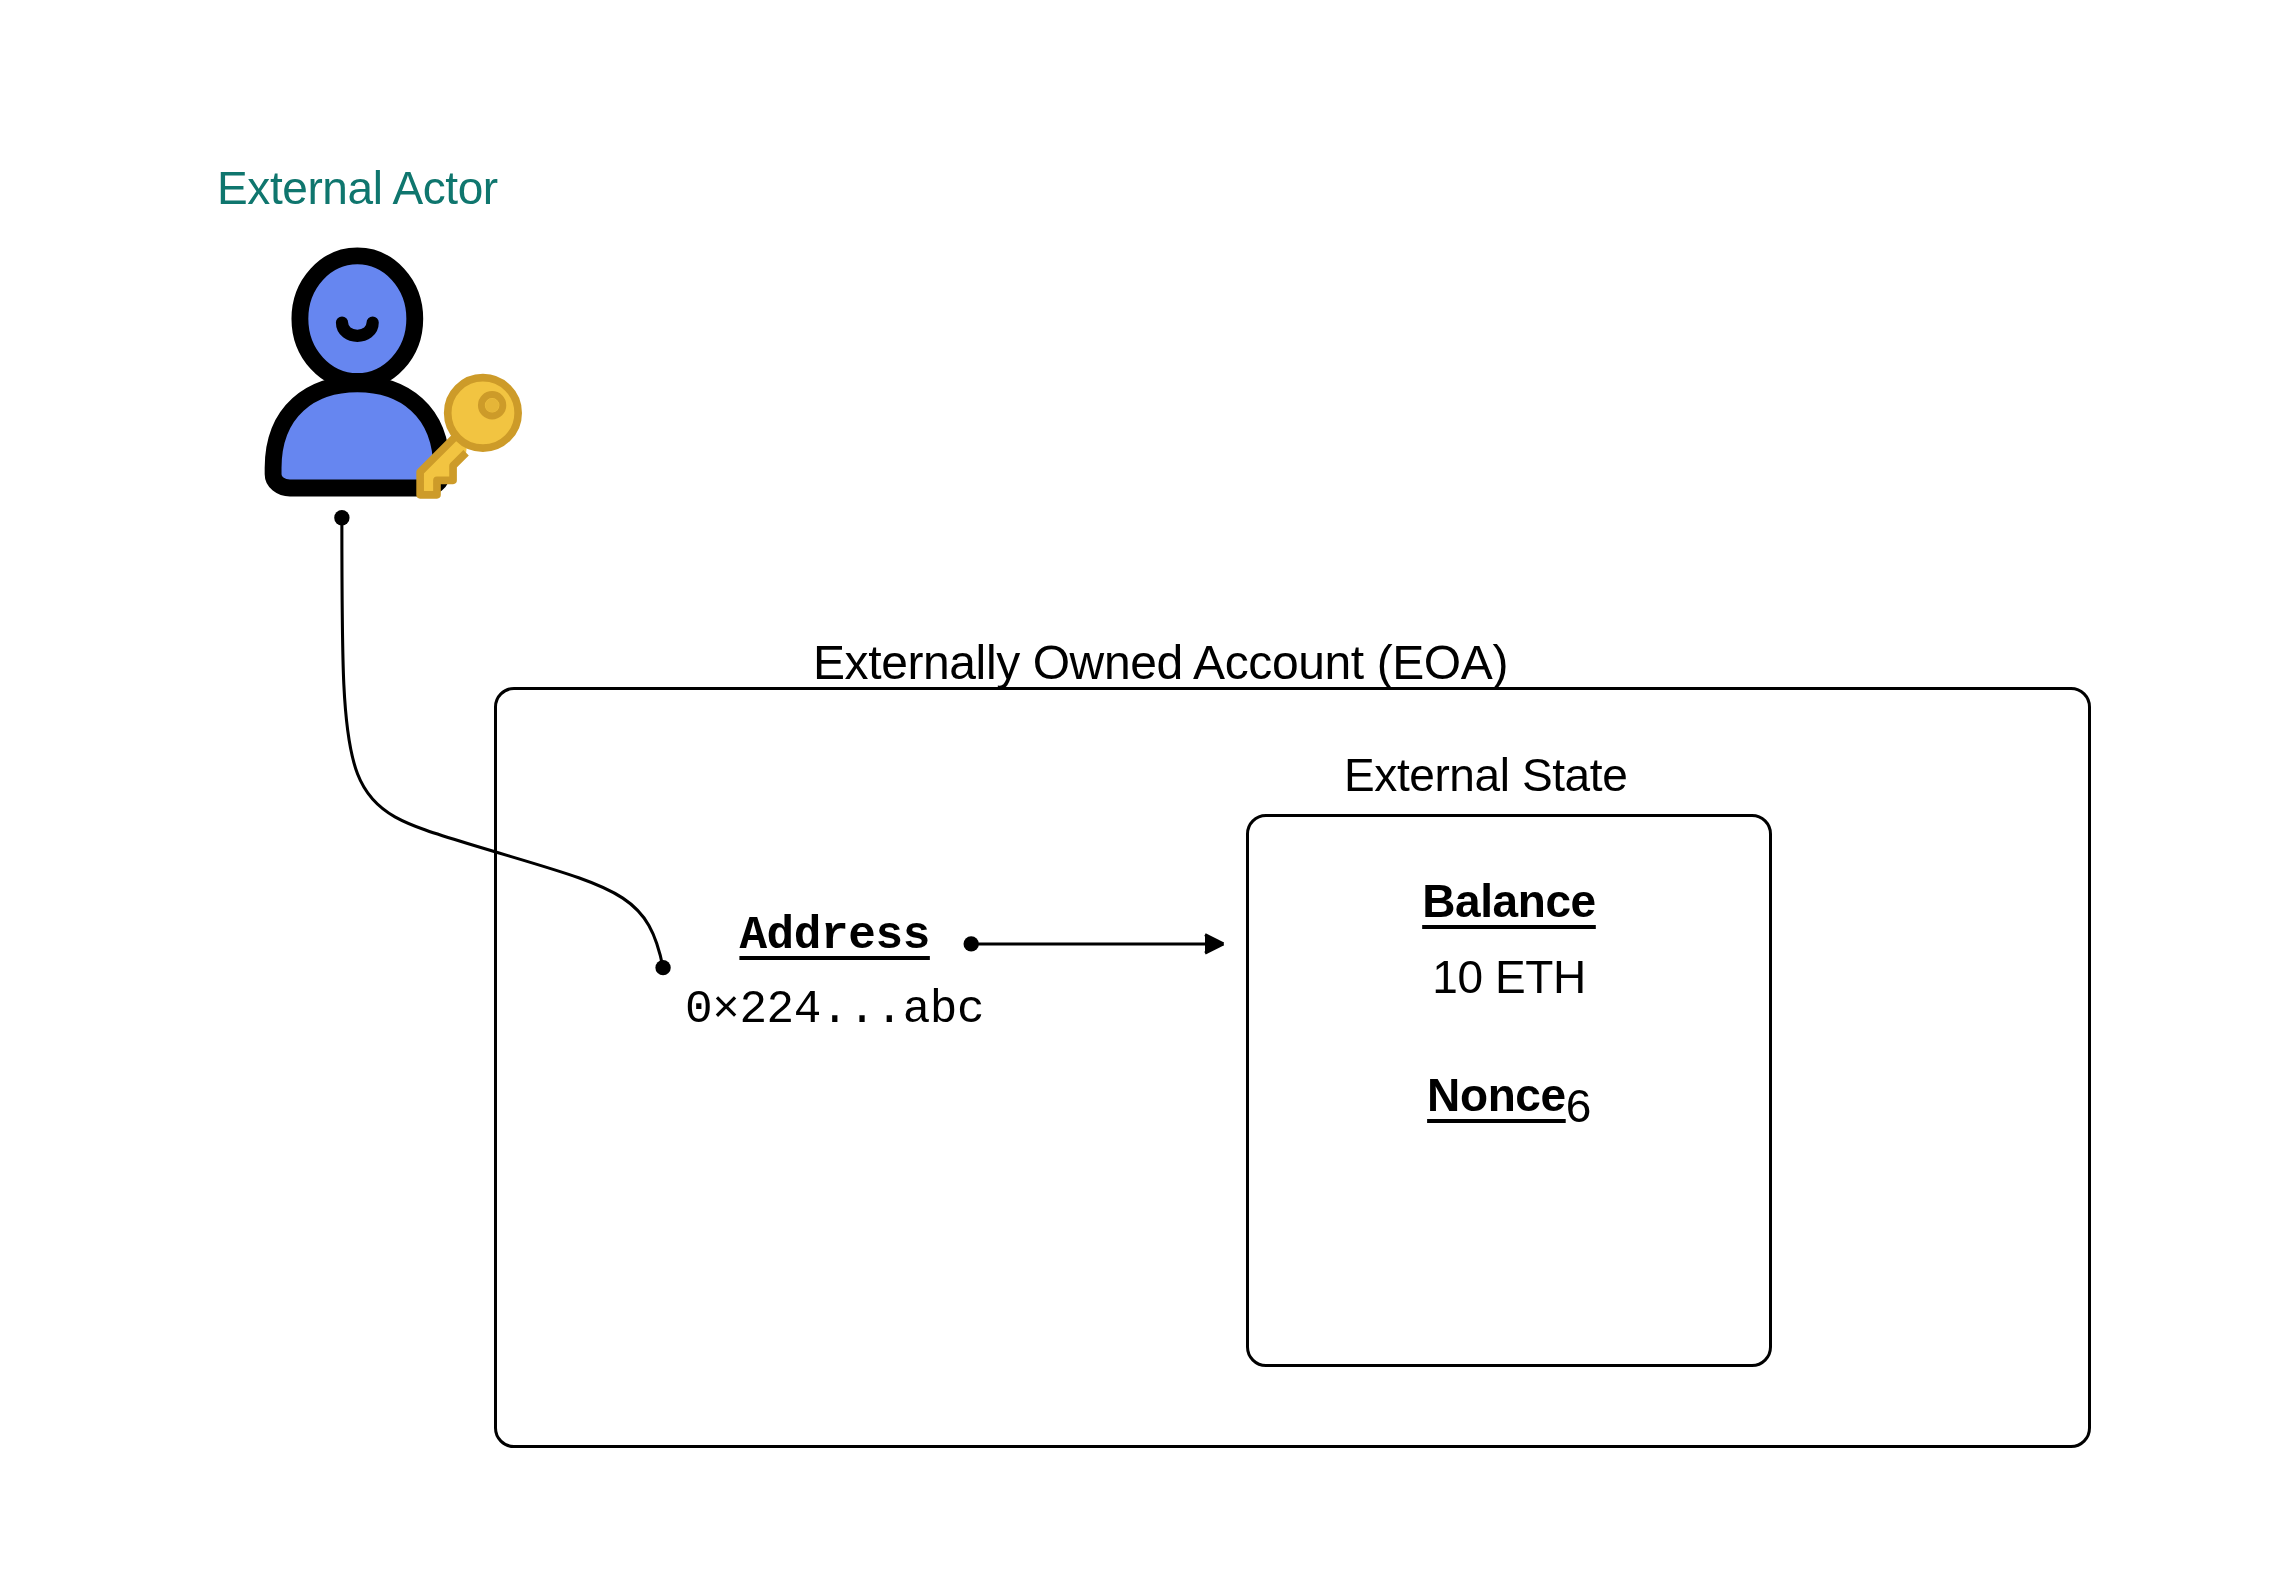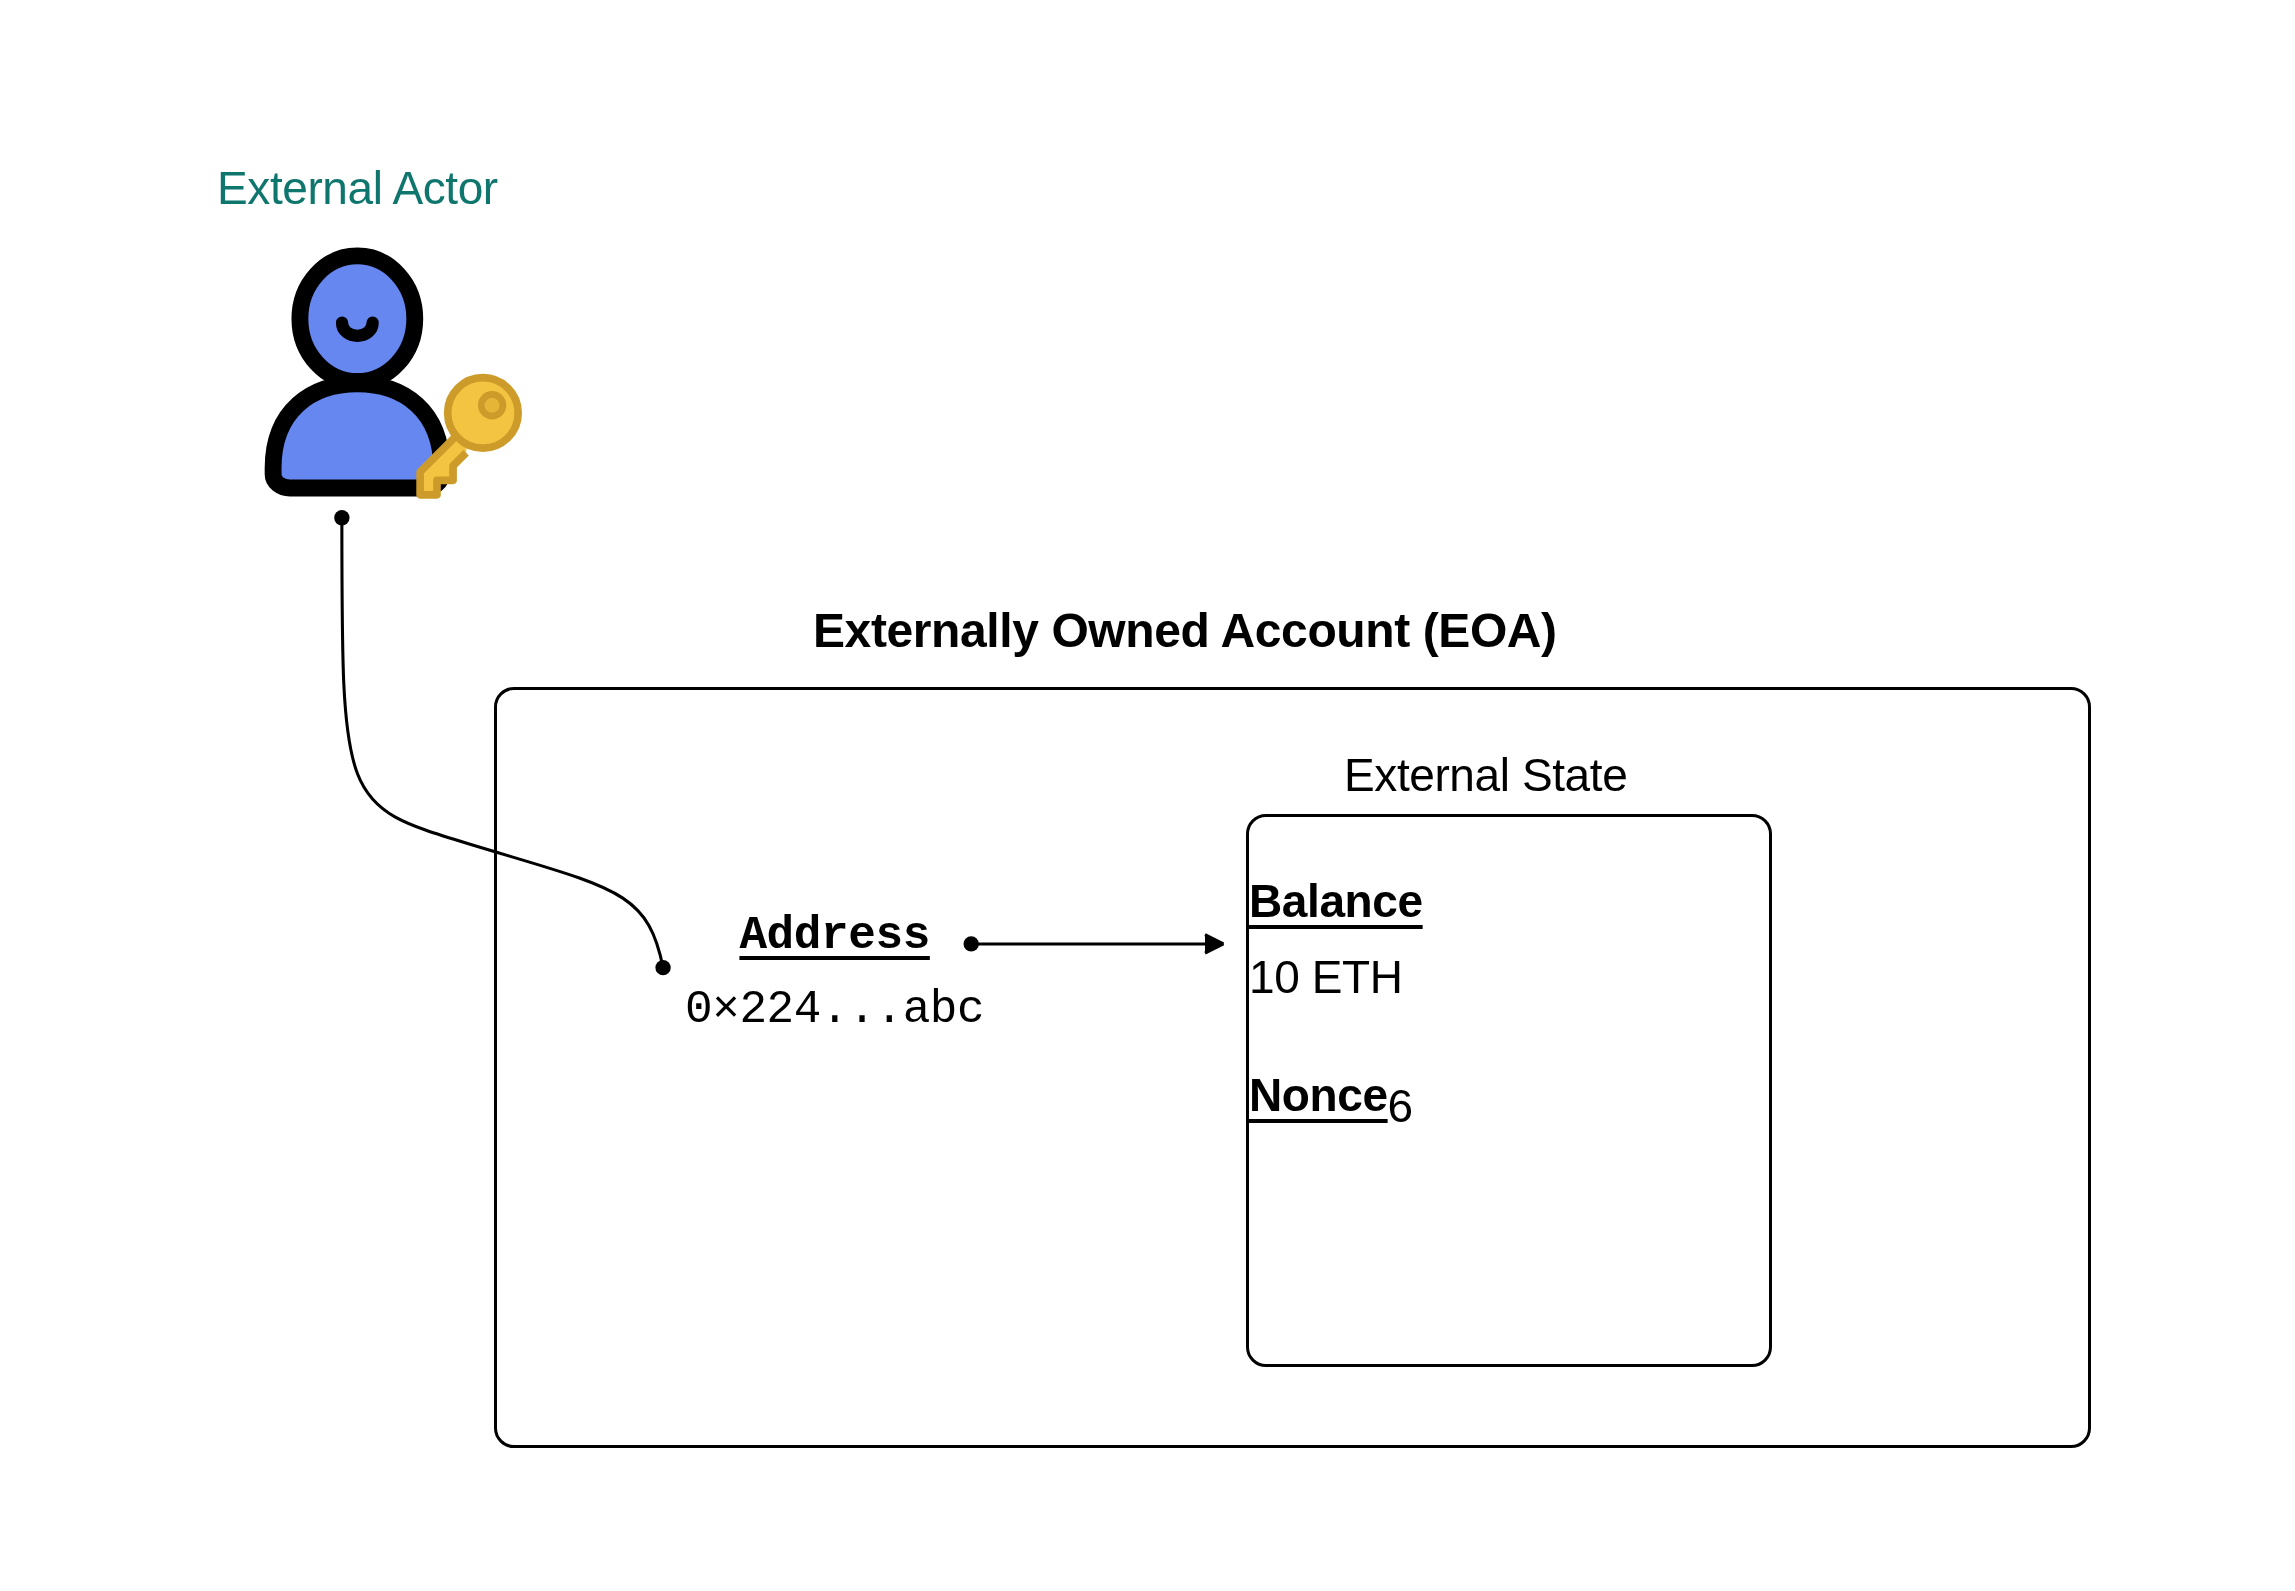--- a/index.html
+++ b/index.html
@@ -27,23 +27,23 @@
       margin-left: 31px;
     }
     .actor-icon {
       position: absolute;
       left: 244px;
       top: 238px;
     }
     .eoa-title {
       position: absolute;
       left: 813px;
-      top: 603px;
+      top: 635px;
       font-size: 48px;
-      font-weight: 700;
+      font-weight: 400;
       color: #000;
       letter-spacing: -0.4px;
     }
     .eoa-box {
       position: absolute;
       left: 494px;
       top: 687px;
       width: 1597px;
       height: 761px;
       border: 3.1px solid #000;
@@ -83,20 +83,21 @@
     .state-box {
       position: absolute;
       left: 1246px;
       top: 814px;
       width: 526px;
       height: 553px;
       border: 3.1px solid #000;
       border-radius: 20px;
       display: flex;
       flex-direction: column;
+      align-items: center;
       padding-top: 57px;
     }
     .state-label {
       font-size: 46px;
       font-weight: 700;
       color: #000;
       text-decoration: underline;
       text-underline-offset: 7.7px;
       letter-spacing: -0.4px;
     }

